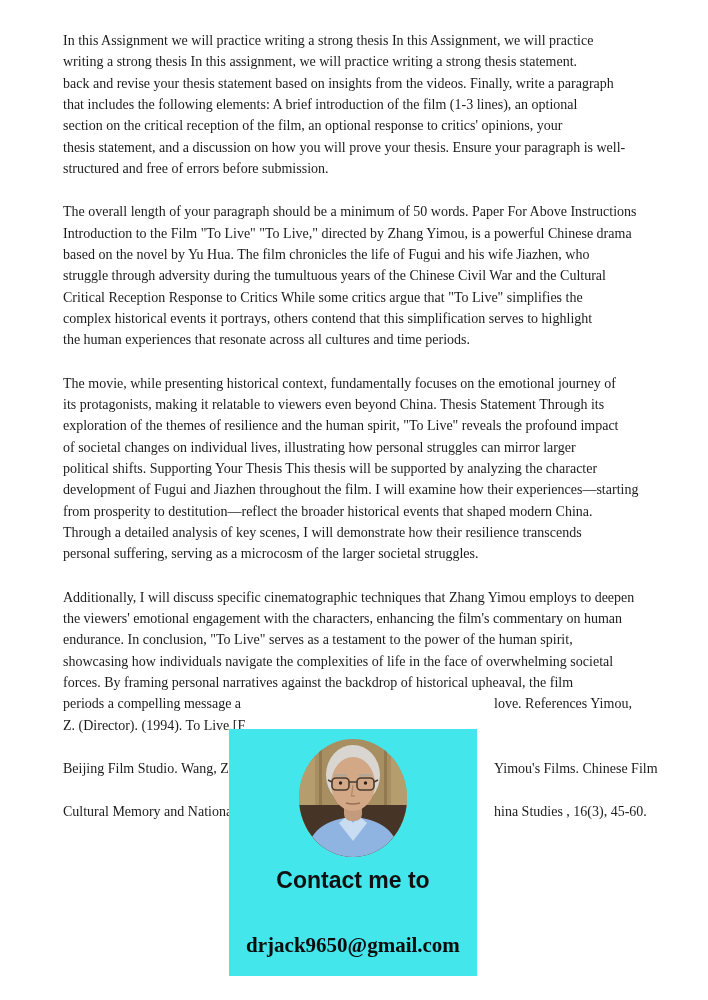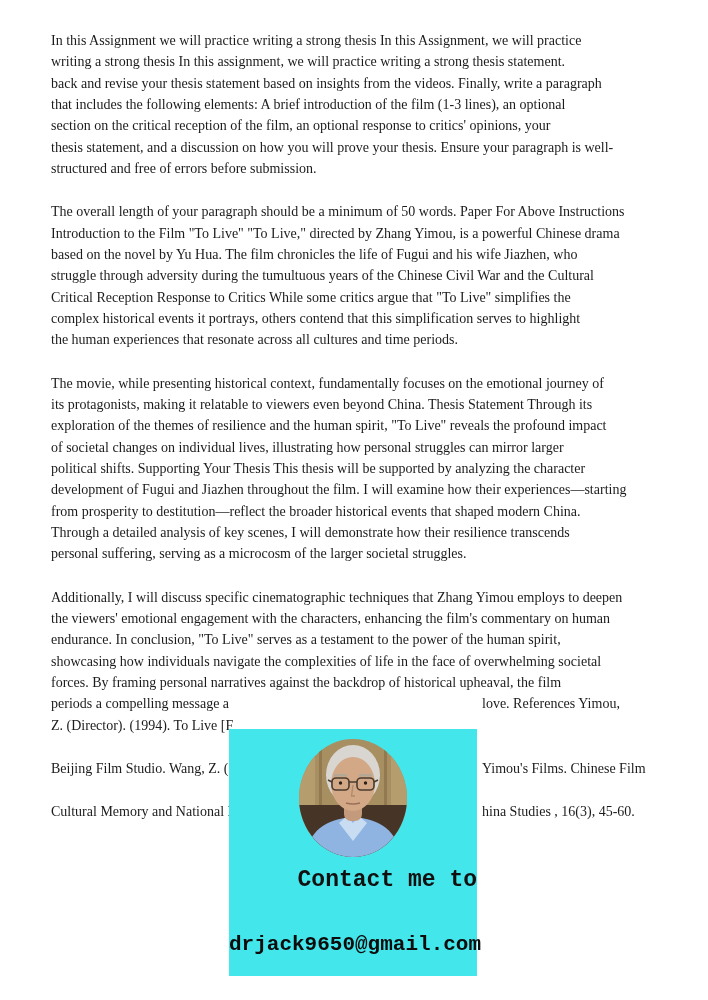--- a/index.html
+++ b/index.html
@@ -13,21 +13,21 @@
   }
   .document-text {
     position: absolute;
     left: 47px;
     top: 30px;
     width: 620px;
     font-size: 14px;
     line-height: 21.33px;
     color: #1b1b1b;
   }
-  .paragraph { margin: 0 0 22px 4px; }
+  .paragraph { margin: 0 0 22px 16px; }
   .line {
     position: relative;
     height: 21.33px;
     white-space: nowrap;
   }
   .right-frag {
     position: absolute;
     left: 431px;
     top: 0;
   }
@@ -46,36 +46,36 @@
     width: 108px;
     height: 118px;
     border-radius: 50%;
     overflow: hidden;
   }
   .photo svg { display: block; }
   .contact-line {
     position: absolute;
     left: 0;
     width: 100%;
-    text-align: right;
-    font-family: Liberation Mono, monospace;
+    text-align: center;
+    font-family: Liberation Sans, sans-serif;
     font-weight: 800;
     font-size: 23px;
     color: #101010;
     letter-spacing: 0px;
   }
   .contact-line-1 { top: 138px; }
   .contact-line-2 { top: 168px; }
   .contact-email {
     position: absolute;
     left: 0;
     top: 204px;
     width: 100%;
     text-align: center;
-    font-family: Liberation Mono, monospace;
+    font-family: Liberation Serif, serif;
     font-weight: 700;
     font-size: 21px;
     color: #0c0c0c;
   }
 </style>
 </head>
 <body>
 
 <div class="page" style="background: rgb(255, 255, 255);">
 

